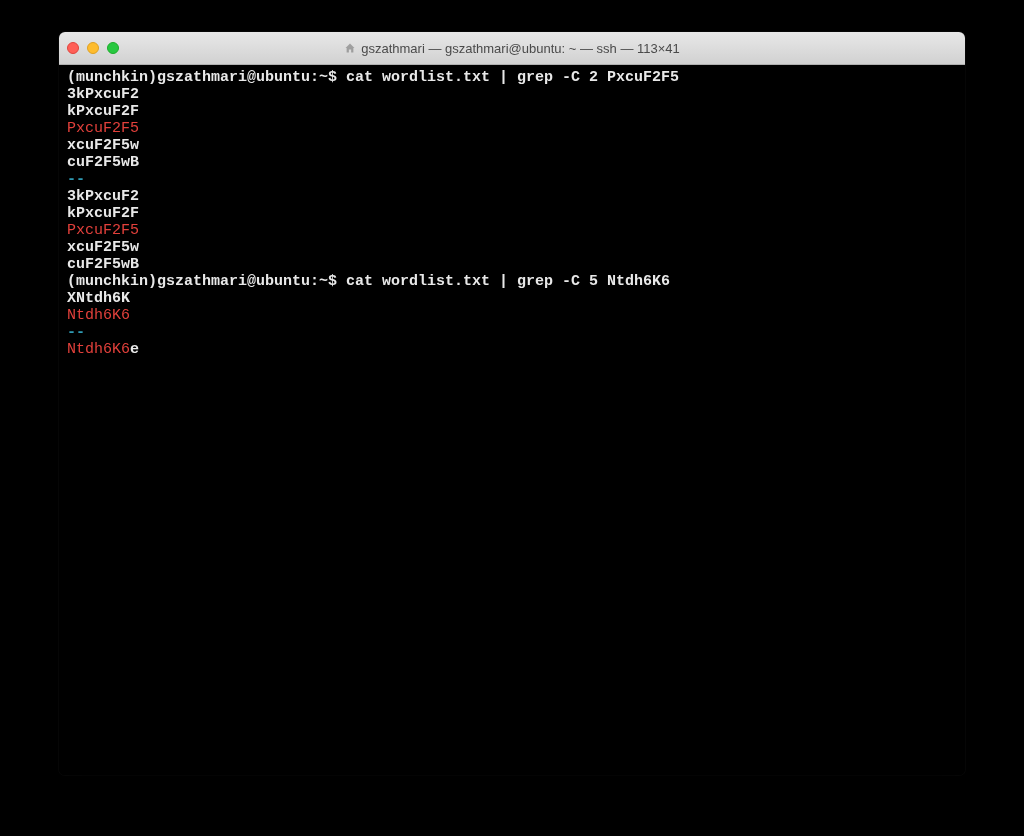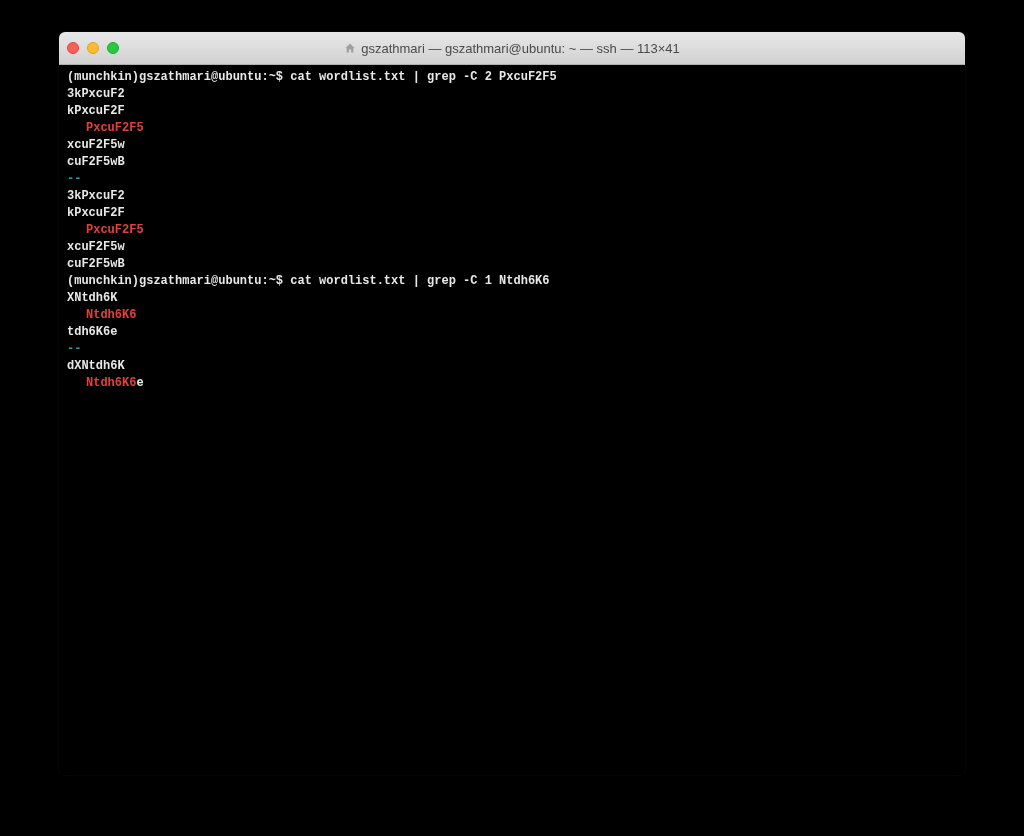--- a/index.html
+++ b/index.html
@@ -49,28 +49,28 @@
     .home-icon {
       display: inline-block;
       width: 12px; height: 12px;
       position: relative;
       opacity: 0.55;
     }
     .home-icon svg { width: 12px; height: 12px; display: block; }
     .term {
       background: #000;
       padding: 4px 8px 8px 8px;
-      font-size: 12px;
+      font-size: 15px;
       line-height: 17px;
       color: #e8e8e8;
       min-height: 710px;
       font-weight: bold;
     }
     .line { white-space: pre; }
-    .match { color: #e2403b; font-weight: bold; margin-left: 19px; }
+    .match { color: #e2403b; font-weight: normal; }
     .sep { color: #2f9ab3; font-weight: bold; }
     .cursor {
       display: inline-block;
       width: 8px; height: 15px;
       background: #8d8d8d;
       vertical-align: -2px;
       margin-left: 2px;
     }
   </style>
 </head>
@@ -98,21 +98,19 @@
       <div class="line">kPxcuF2F</div>
       <div class="line"><span class="match">PxcuF2F5</span></div>
       <div class="line">xcuF2F5w</div>
       <div class="line">cuF2F5wB</div>
       <div class="line sep">--</div>
       <div class="line">3kPxcuF2</div>
       <div class="line">kPxcuF2F</div>
       <div class="line"><span class="match">PxcuF2F5</span></div>
       <div class="line">xcuF2F5w</div>
       <div class="line">cuF2F5wB</div>
-      <div class="line">(munchkin)gszathmari@ubuntu:~$ cat wordlist.txt | grep -C 1 Ntdh6K6</div>
+      <div class="line">(munchkin)gszathmari@ubuntu:~$ cat wordlist.txt | grep -C 5 Ntdh6K6</div>
       <div class="line">XNtdh6K</div>
       <div class="line"><span class="match">Ntdh6K6</span></div>
-      <div class="line">tdh6K6e</div>
       <div class="line sep">--</div>
-      <div class="line">dXNtdh6K</div>
       <div class="line"><span class="match">Ntdh6K6</span>e</div>
     </div>
 </div>
 
 </body></html>

